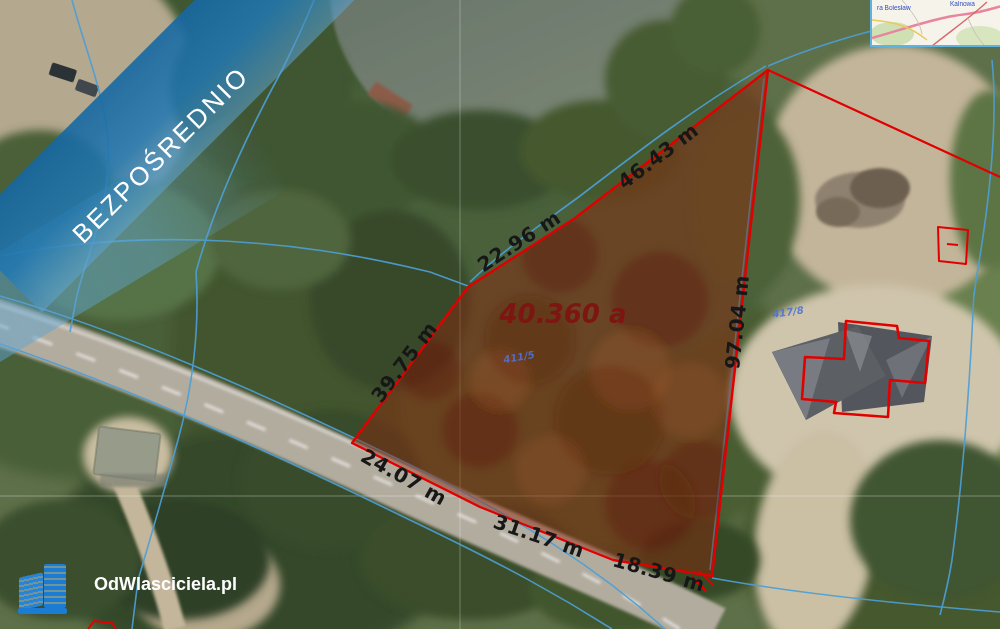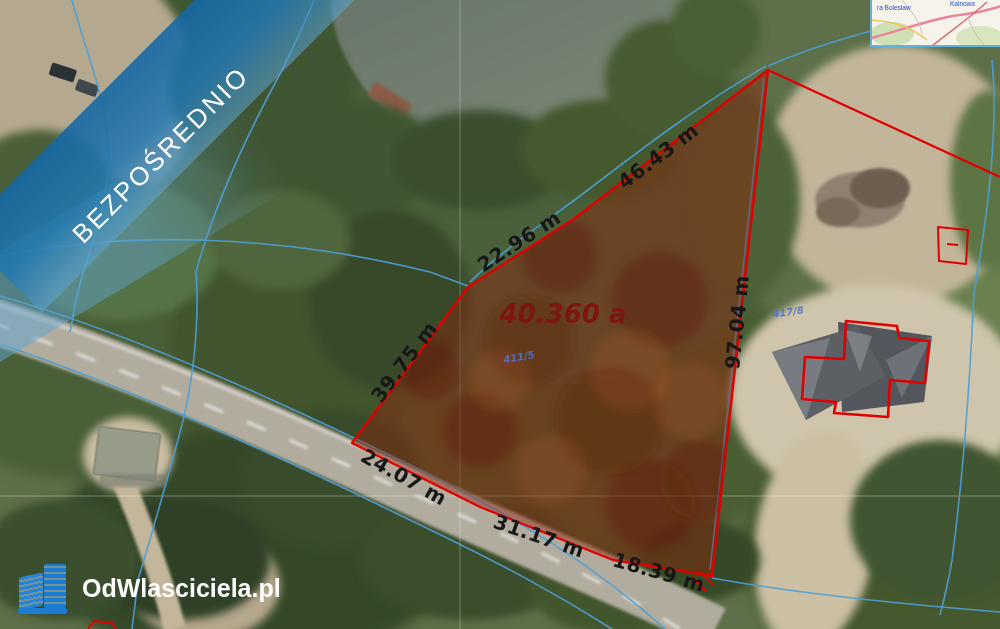--- a/index.html
+++ b/index.html
@@ -49,21 +49,21 @@
 
   
   .logo{left:18px;top:556px;width:320px;height:66px;}
   .logo-icon{left:0;top:6px;width:50px;height:52px;}
   .lb{border-radius:2px;}
   .lb-left{left:1px;top:13px;width:24px;height:33px;transform:skewY(-12deg);
         background:repeating-linear-gradient(0deg,#2585d8 0 3px,rgba(165,205,238,.55) 3px 5px);}
   .lb-right{left:26px;top:2px;width:22px;height:44px;
         background:repeating-linear-gradient(0deg,#1b7cd3 0 4px,rgba(165,205,238,.55) 4px 6px);}
   .lb-base{left:0;top:46px;width:49px;height:6px;background:#1b7cd3;}
-  .logo-text{left:64px;top:18px;color:#fff;font-weight:bold;font-size:25px;
+  .logo-text{left:76px;top:18px;color:#fff;font-weight:bold;font-size:18px;
         white-space:nowrap;}
 </style>
 </head>
 <body>
 
 <div class="stage">
 
   <svg width="1000" height="629" viewBox="0 0 1000 629">
     <defs>
       <filter id="b1" x="-30%" y="-30%" width="160%" height="160%">

